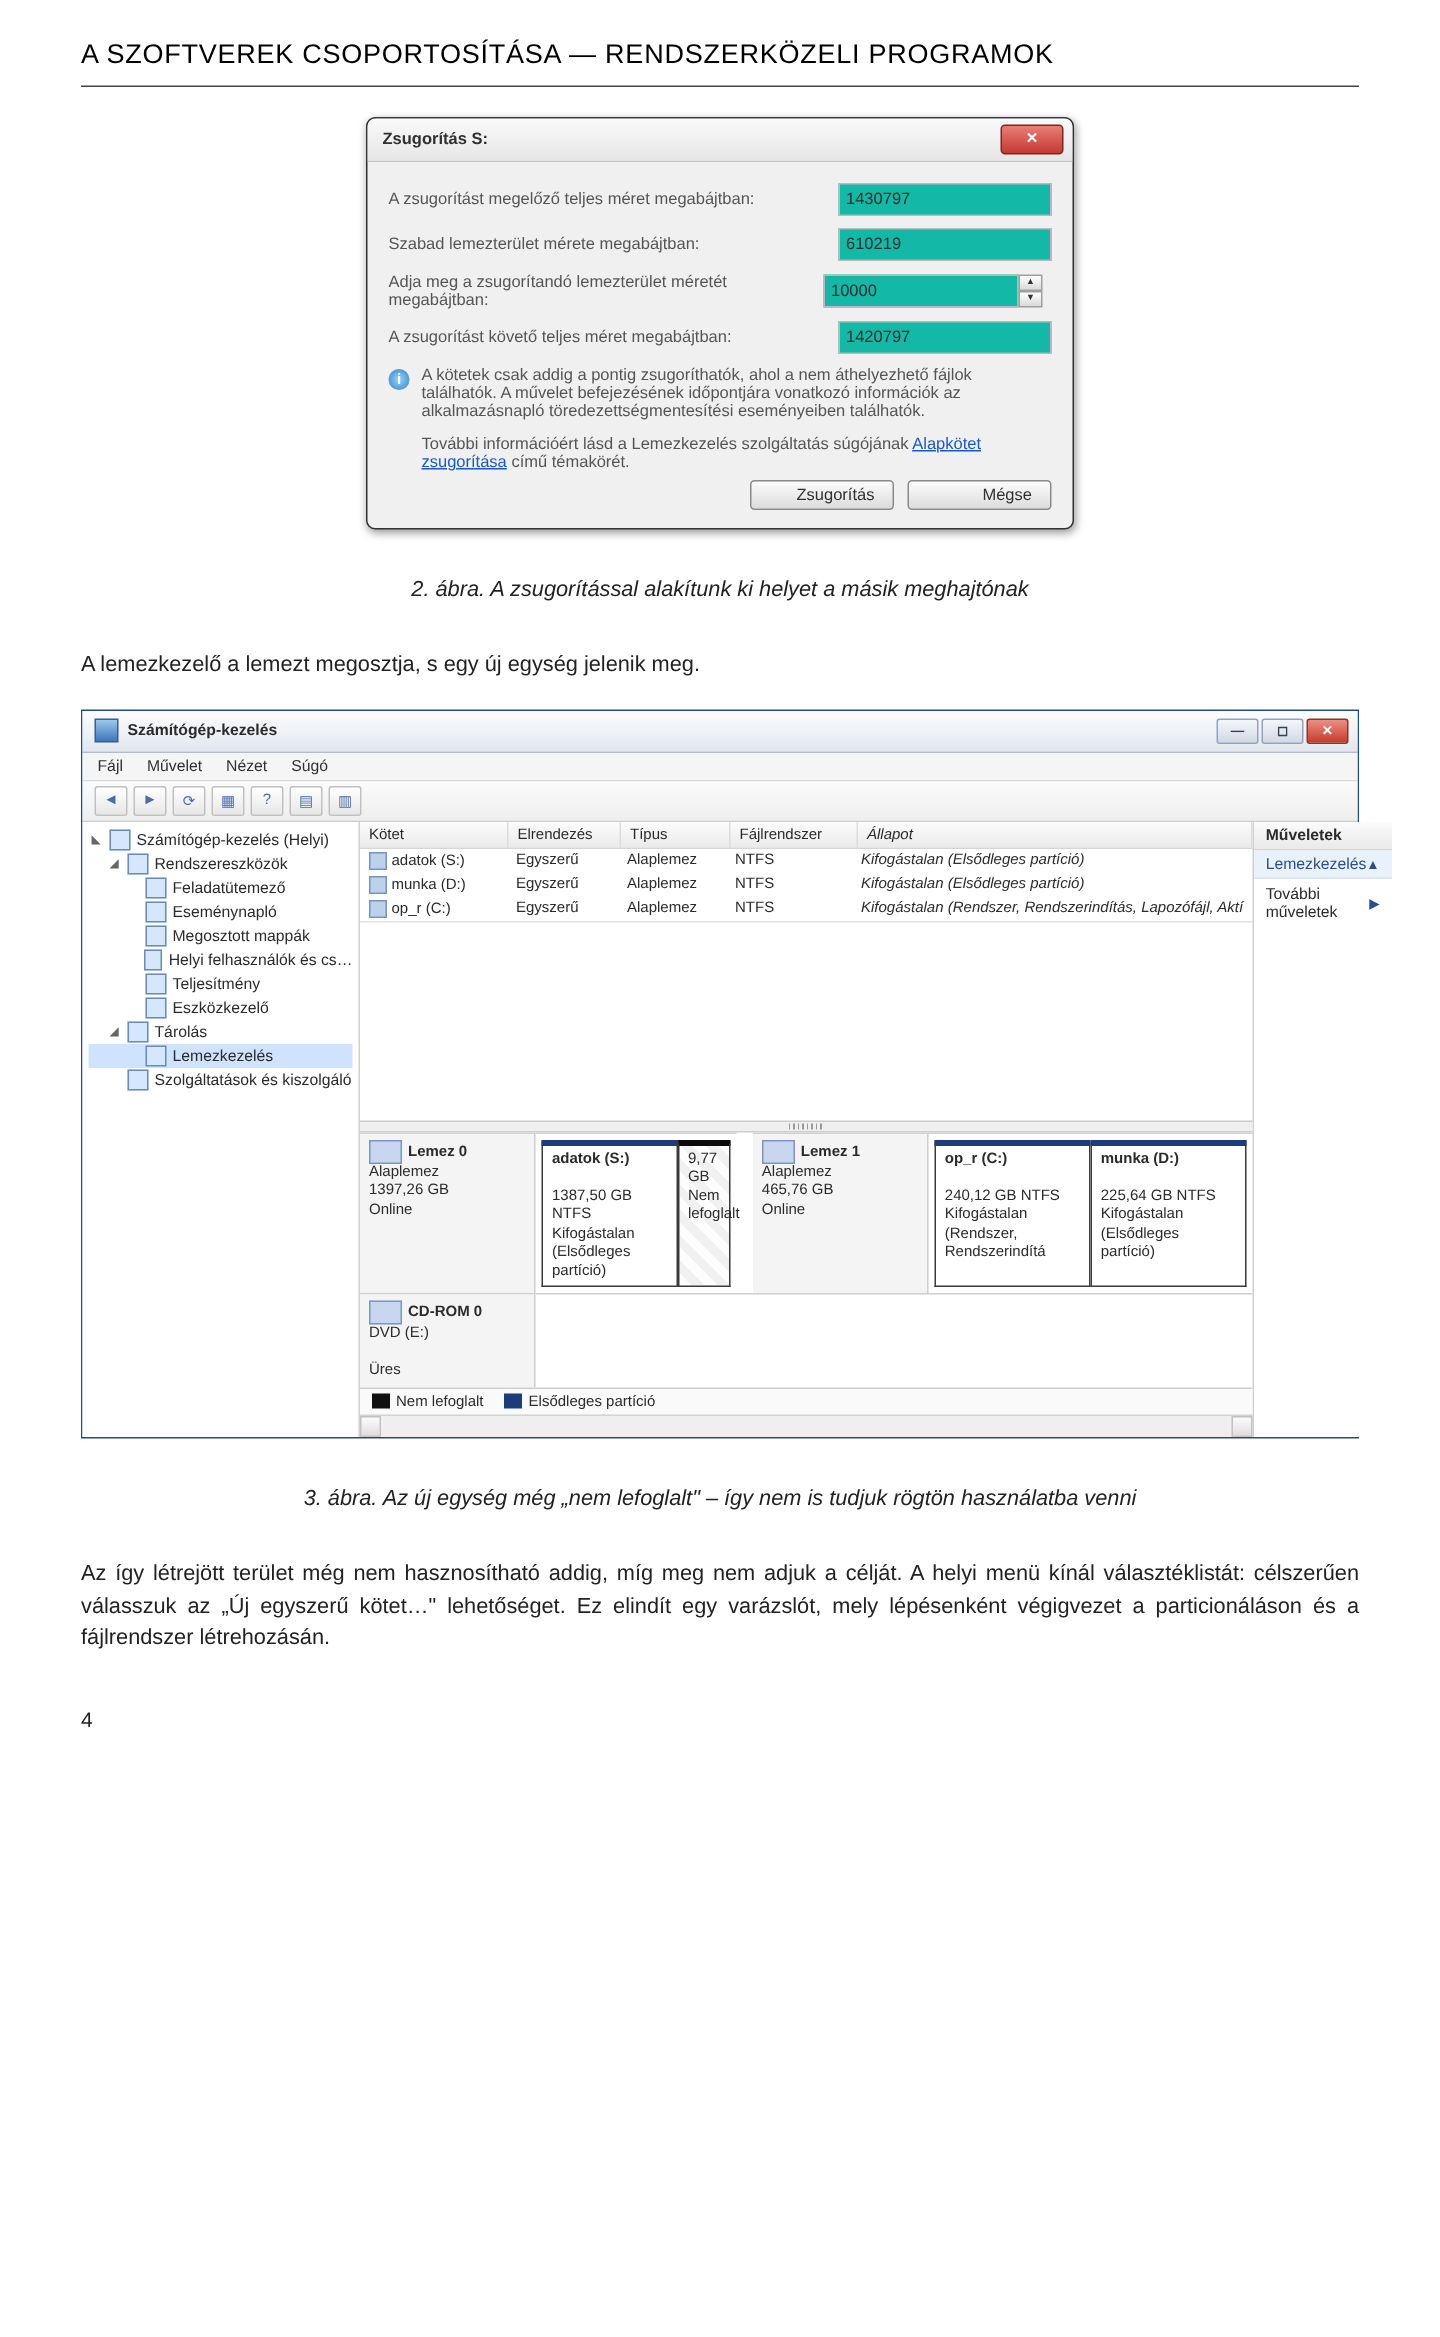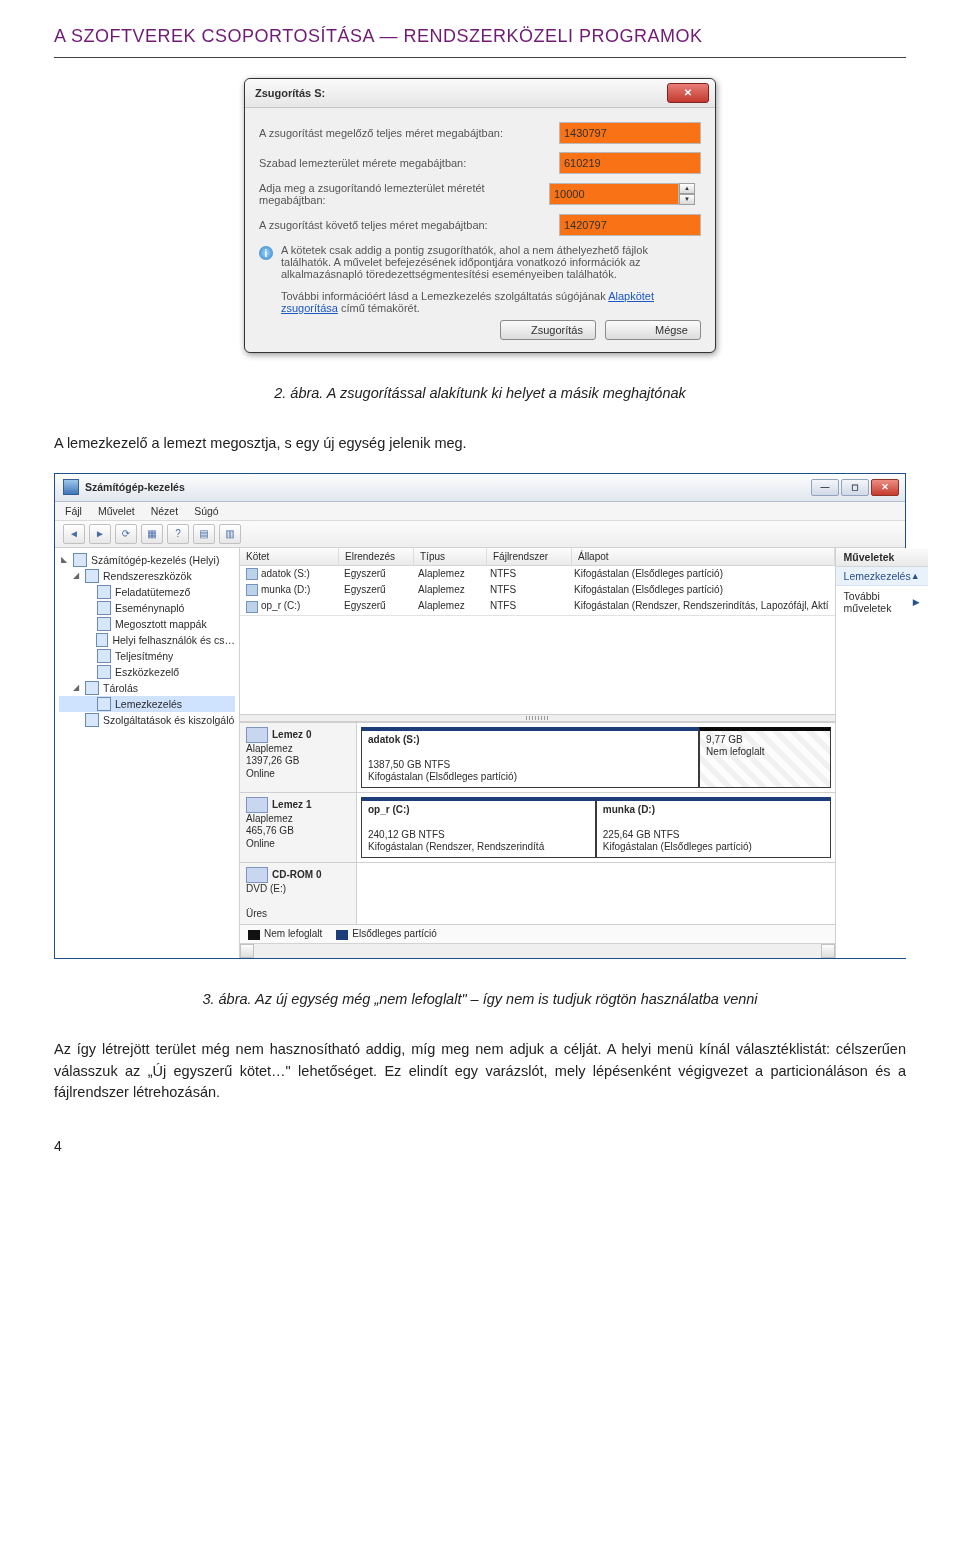--- a/index.html
+++ b/index.html
@@ -11,21 +11,21 @@
     width: 960px;
   }
   .page {
     padding: 26px 54px 30px 54px;
   }
   .heading {
     font-size: 18px;
     font-weight: 300;
     letter-spacing: 0.5px;
     margin: 0 0 10px 0;
-    color: #701a75;
+    color: #000000;
   }
   .heading-underline {
     border-top: 1px solid #444;
     margin: 0 0 20px 0;
   }
   .caption {
     text-align: center;
     font-style: italic;
     font-size: 14.5px;
     margin: 32px 0;
@@ -69,21 +69,21 @@
     color:#fff; text-align:center; font-size:10px; line-height:17px;
   }
   .fig1-body { padding: 14px 14px 12px 14px; }
   .fig1-row {
     display:flex; align-items:center; justify-content:space-between;
     margin-bottom: 8px;
   }
   .fig1-label { flex: 1; padding-right: 12px; color:#555;}
   .fig1-val {
     width: 132px; height: 18px;
-    background:#f97316; border:1px solid #b9b9b9;
+    background:#14b8a6; border:1px solid #b9b9b9;
     padding:1px 4px; font-size:11px;
     display:flex; align-items:center;
   }
   .fig1-spin { width: 152px; display:flex;padding-left:38px; }
   .fig1-spin .fig1-val { width: 120px; }
   .fig1-spinbtns { width:16px; display:flex; flex-direction:column; }
   .fig1-spinbtns div{
     flex:1; border:1px solid #9f9f9f; background:linear-gradient(#fff,#d9d9d9);
     font-size:6px; text-align:center; line-height:8px;
   }
@@ -174,38 +174,38 @@
   .fig2-center {
     flex:1; display:flex; flex-direction:column;
     border-right:1px solid #d0d0d0;
   }
   .fig2-volhead {
     display:flex; border-bottom:1px solid #d6d6d6;
     background:linear-gradient(#fcfcfc,#eaeaea);
     font-size:10px;
   }
   .fig2-volhead div { padding:3px 6px; border-right:1px solid #dcdcdc;}
-  .vh0{width:86px;} .vh1{width:62px;} .vh2{width:60px;} .vh3{width:72px;} .vh4{flex:1;}
+  .vh0{width:86px;} .vh1{width:62px;} .vh2{width:60px;} .vh3{width:72px;} .vh4{flex:1;font-style:italic;}
   .fig2-volrow { display:flex; font-size:10px; padding:1px 0;}
   .fig2-volrow div { padding:1px 6px; overflow:hidden; white-space:nowrap;}
   .tiny-ico{
     width:10px;height:10px;display:inline-block;margin-right:3px;
     background:#bcd1ea;border:1px solid #7494bf;vertical-align:middle;
   }
   .fig2-middlegap { flex:1; border-top:1px solid #e2e2e2; min-height:20px; position:relative;}
   .fig2-splitter {
     height:6px; background:#efefef; border-top:1px solid #cfcfcf; border-bottom:1px solid #cfcfcf;
     position:relative;
   }
   .fig2-splitter::after{
     content:""; position:absolute; left:50%; top:1px; width:22px; height:4px;
     background:repeating-linear-gradient(90deg,#9a9a9a 0 1px,transparent 1px 3px);
     transform:translateX(-50%);
   }
-  .fig2-disks { display:flex; flex-direction:column; }
+  .fig2-disks { display:flex; flex-direction:row;gap:11px; }
   .fig2-diskrow {
     display:flex; border-top:1px solid #cfcfcf; min-height:54px;
   }
   .fig2-diskrow.rom { min-height:44px; }
   .fig2-diskinfo {
     width:104px; background:#f4f4f4; border-right:1px solid #cfcfcf;
     padding:4px 6px; font-size:10px; line-height:1.25;
   }
   .fig2-diskinfo .dicon{
     width:20px;height:14px;display:inline-block;margin-right:4px;

